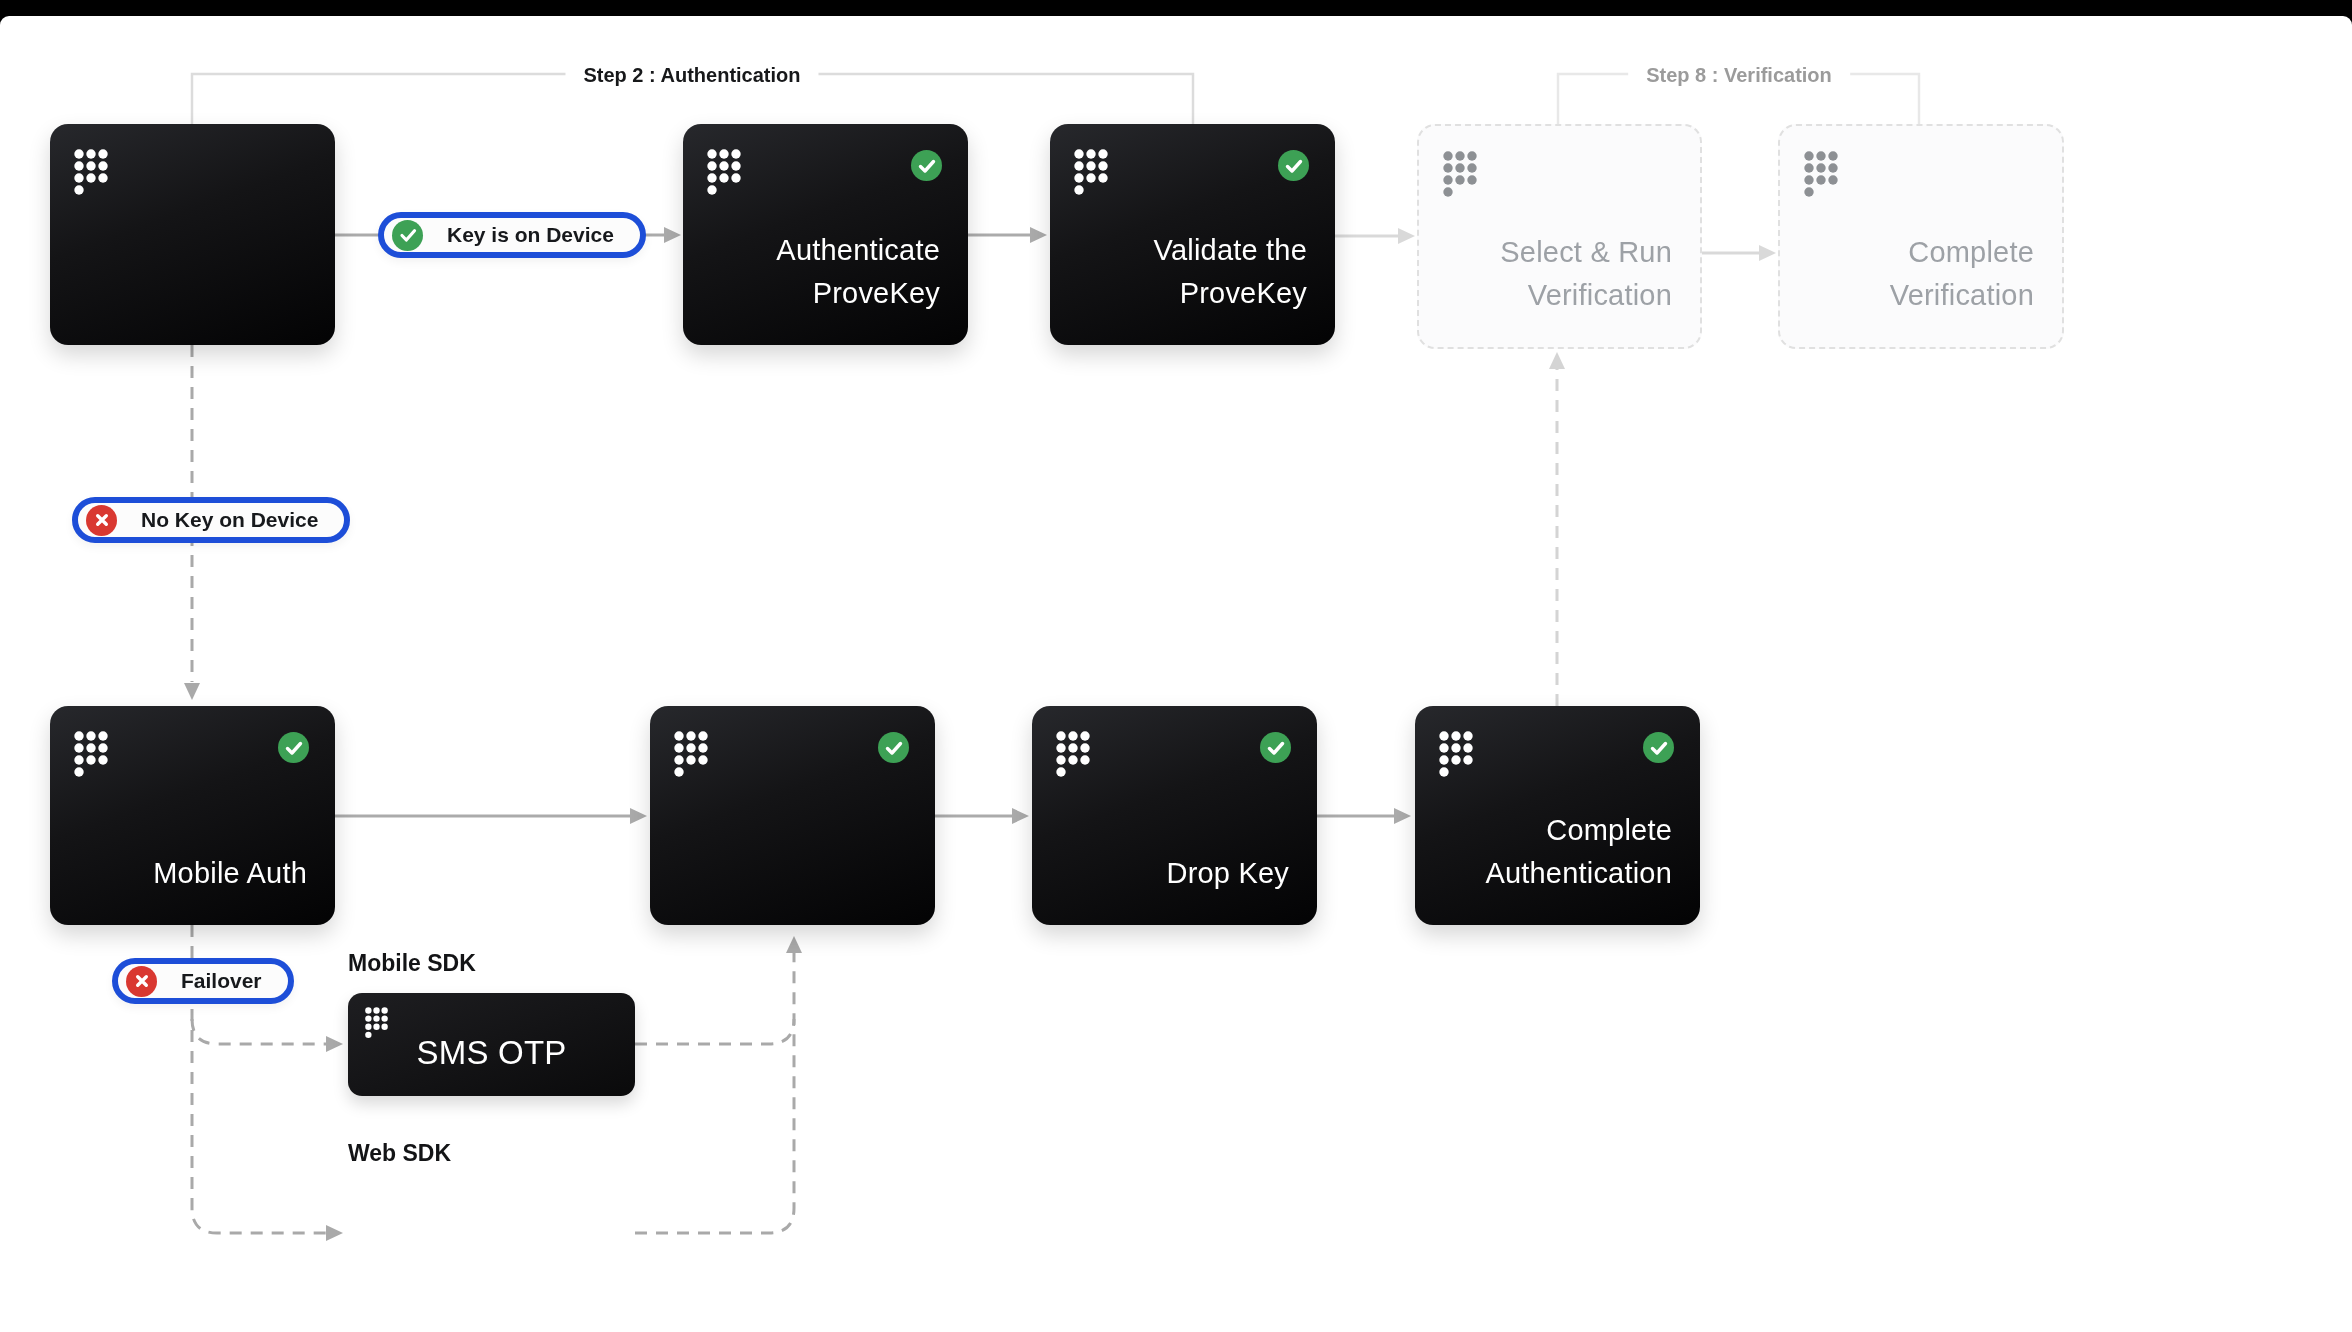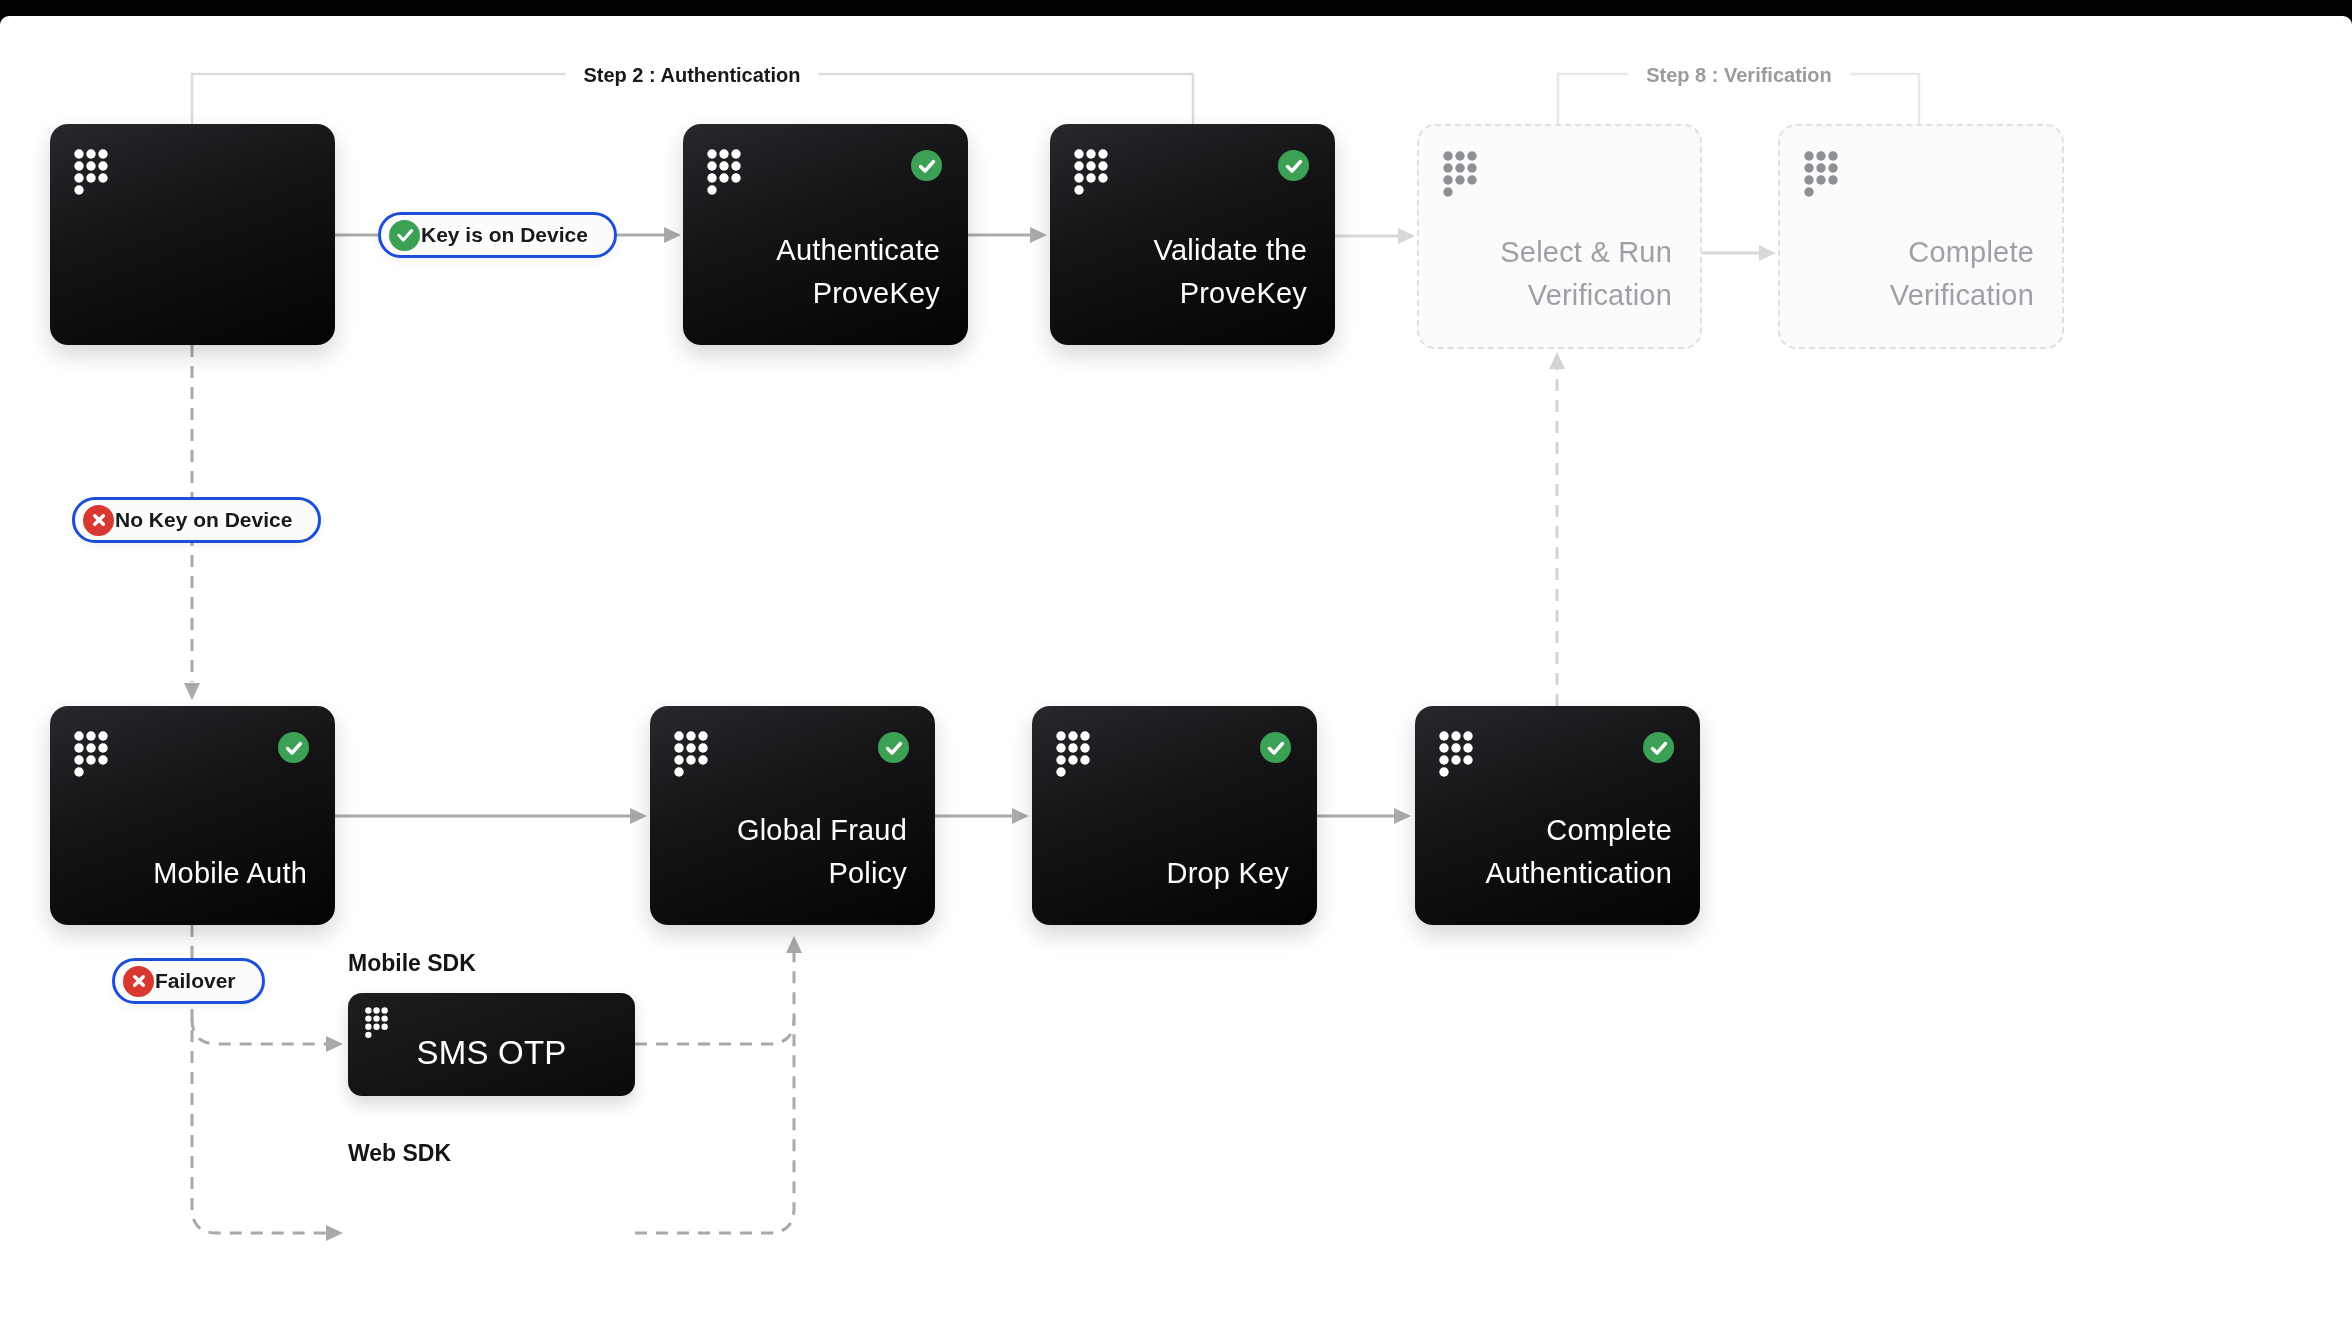--- a/index.html
+++ b/index.html
@@ -38,22 +38,22 @@
   .dots{position:absolute;top:25px;left:24px;}
   .node.small .dots{top:14px;left:17px;}
 
   .check-badge{
     position:absolute;top:26px;right:26px;width:31px;height:31px;border-radius:50%;
     background:#3da155;display:flex;align-items:center;justify-content:center;
   }
 
   
   .pill{
-    position:absolute;height:46px;display:flex;align-items:center;gap:1px;
-    padding:0 26px 0 8px;background:#fcfcfc;border:3px solid #1d4ed8;border-radius:24px;
+    position:absolute;height:46px;display:flex;align-items:center;gap:24px;
+    padding:0 26px 0 8px;background:#fcfcfc;border:6px solid #1d4ed8;border-radius:24px;
     box-shadow:0 4px 10px rgba(0,0,0,.05);
     font-size:21px;font-weight:600;color:#17191c;white-space:nowrap;box-sizing:border-box;justify-content:space-between;
   }
   .pill .dot{width:31px;height:31px;border-radius:50%;display:flex;align-items:center;justify-content:center;flex:0 0 31px;}
   .pill .dot.green{background:#3da155;}
   .pill .dot.red{background:#d93831;}
 
   
   .step-label{
     position:absolute;transform:translate(-50%,-50%);background:#ffffff;
@@ -316,24 +316,20 @@
           <circle cx="17" cy="29" r="4.7"></circle>
           <circle cx="29" cy="29" r="4.7"></circle>
           <circle cx="5" cy="41" r="4.7"></circle>
         </g>
       </svg>
     <div class="check-badge">
         <svg width="30" height="30" viewBox="0 0 30 30">
           <path d="M8.5 15.5 L13 20 L21.5 10.5" fill="none" stroke="#fff" stroke-width="3.4" stroke-linecap="round" stroke-linejoin="round"></path>
         </svg>
       </div>
-    <div class="label">
-        <div>Global Fraud</div>
-        <div>Policy</div>
-      </div>
   </div>
 
   <div class="node black" id="n-dropkey">
     <svg class="dots" width="34" height="47" viewBox="0 0 34 47">
         <g fill="#ffffff">
           <circle cx="5" cy="5" r="4.7"></circle>
           <circle cx="17" cy="5" r="4.7"></circle>
           <circle cx="29" cy="5" r="4.7"></circle>
           <circle cx="5" cy="17" r="4.7"></circle>
           <circle cx="17" cy="17" r="4.7"></circle>

